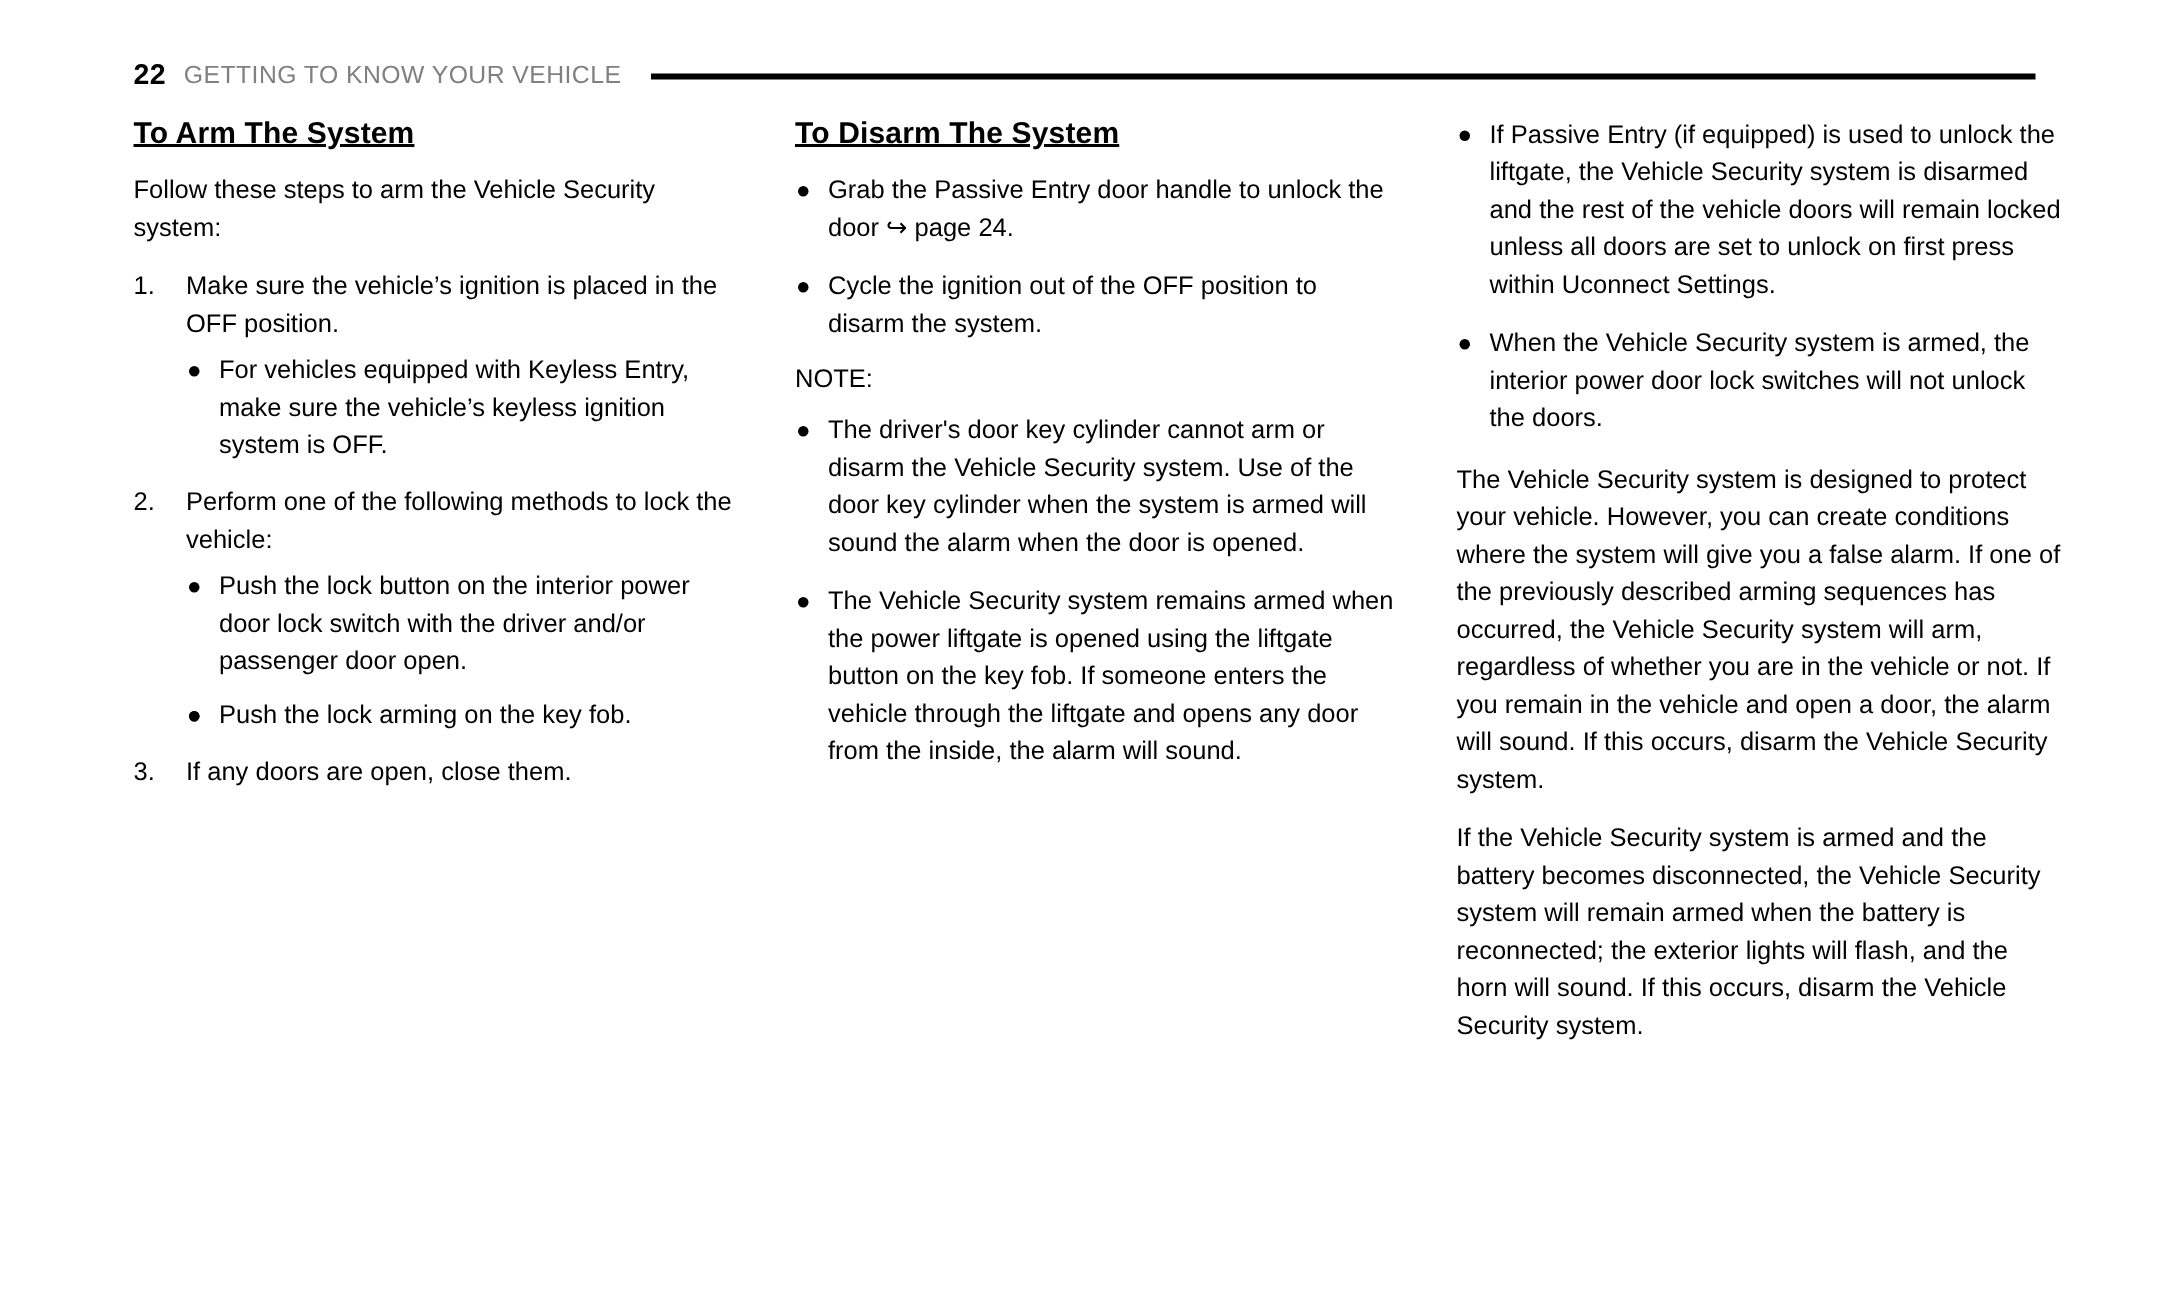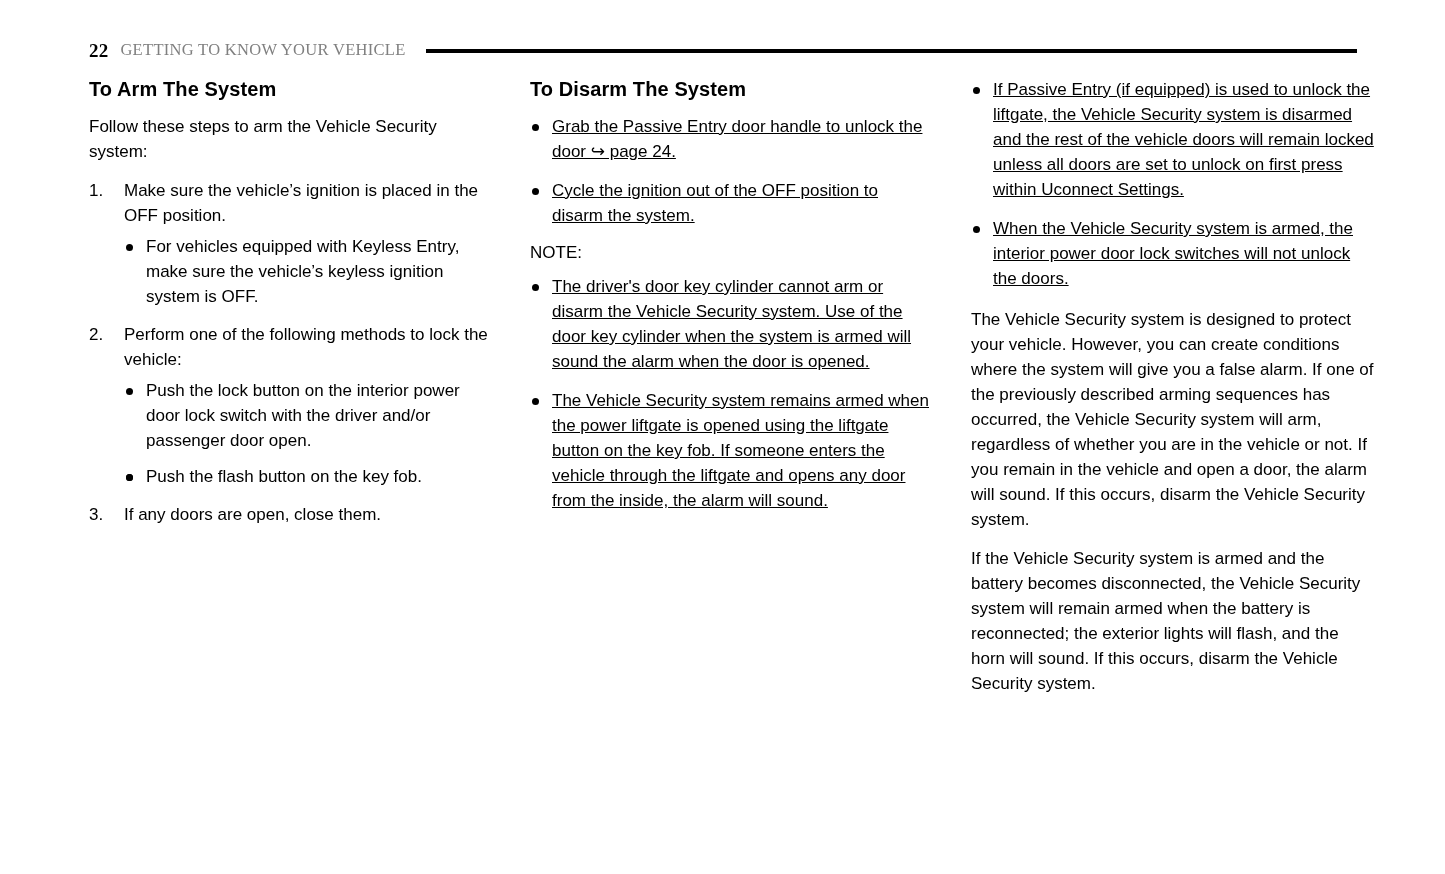--- a/index.html
+++ b/index.html
@@ -23,21 +23,20 @@
   }
   
   .page-header {
     position: absolute;
     top: 36px;
     left: 89px;
     right: 88px;
     display: flex;
     align-items: center;
     height: 28px;
-    font-family: Liberation Serif, serif;
   }
   .page-number {
     font-size: 19px;
     font-weight: bold;
     letter-spacing: 0.2px;
     color: #000;
     margin-right: 12px;
     line-height: 1;
   }
   .header-title {
@@ -69,20 +68,21 @@
     flex: 0 0 399px;
   }
   .col.col3 { width: 405px; flex: 0 0 405px; }
 
   h2.section-title {
     font-size: 20px;
     font-weight: bold;
     margin: 0 0 14px 0;
     letter-spacing: 0.1px;
     line-height: 1.15;
+    text-decoration: underline;
   }
 
   p.para {
     font-size: 17px;
     line-height: 1.47;
     margin: 0 0 14px 0;
   }
 
   ol.numlist {
     list-style: none;
@@ -121,21 +121,20 @@
     position: absolute;
     left: 2px;
     top: 0.52em;
     width: 7px;
     height: 7px;
     background: #000;
     border-radius: 50%;
   }
   ul.bullets.top-level {
     margin: 0 0 0 0;
-    text-decoration: underline;
   }
   ul.bullets.top-level > li {
     margin-bottom: 14px;
   }
   .note-label {
     font-size: 17px;
     font-weight: normal;
     margin: 4px 0 12px 0;
   }
 </style>
@@ -173,21 +172,21 @@
           <ul class="bullets">
             <li>
               <span class="dot"></span>
               <span>Push the lock button on the interior power door lock switch with the driver and/or passenger door open.</span>
             </li>
             <li>
               <span class="dot"></span>
             </li>
             <li>
               <span class="dot"></span>
-              <span>Push the flash button on the key fob.</span>
+              <span>Push the lock arming on the key fob.</span>
             </li>
           </ul>
         </li>
         <li>
           <span class="num">3.</span>
           <span>If any doors are open, close them.</span>
         </li>
       </ol>
     </div>
 

